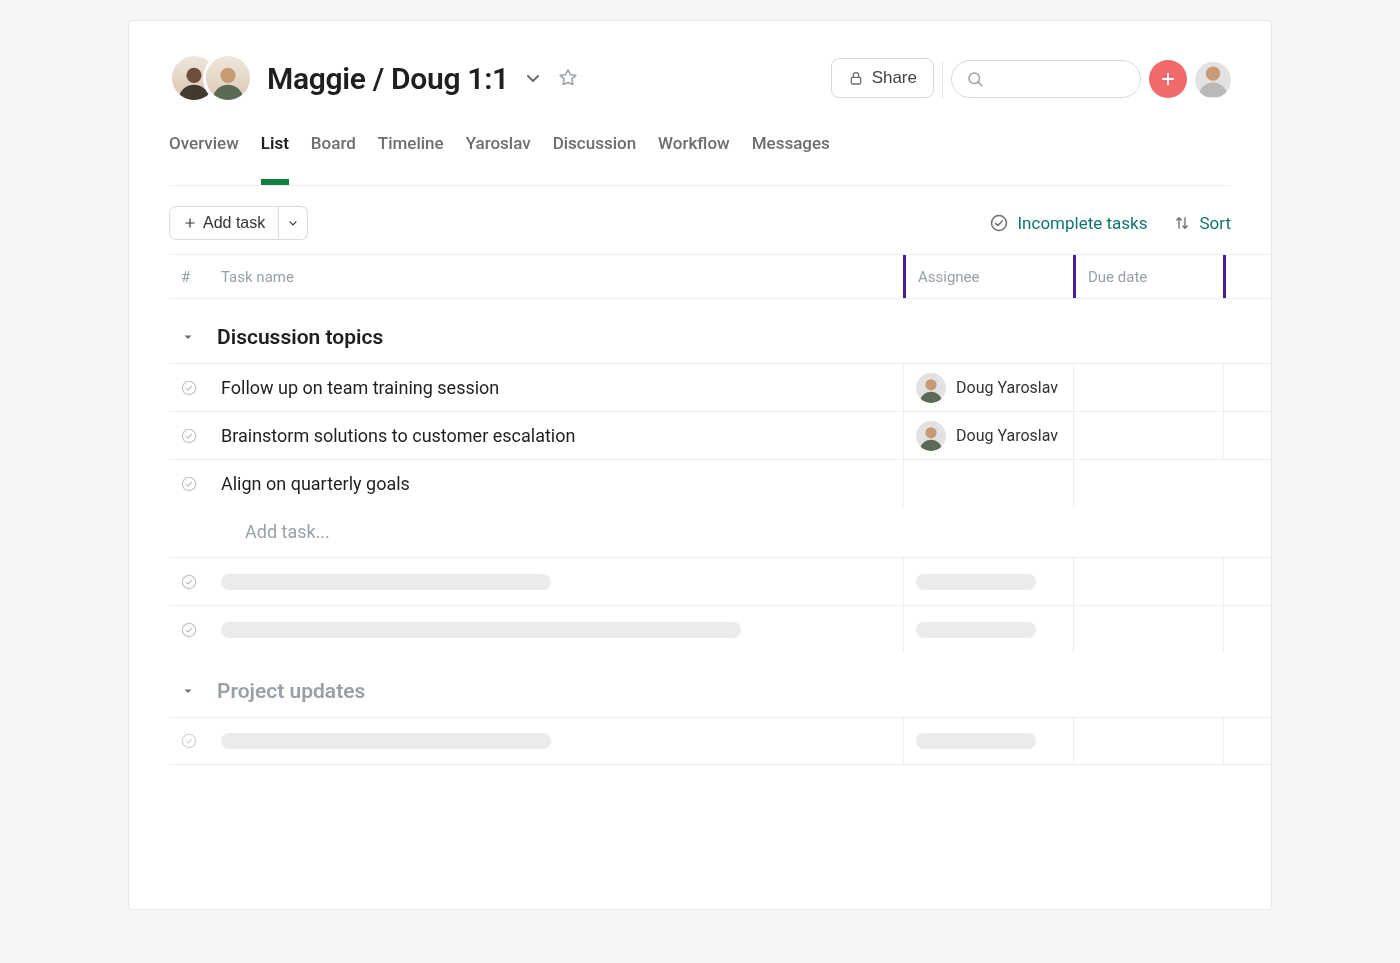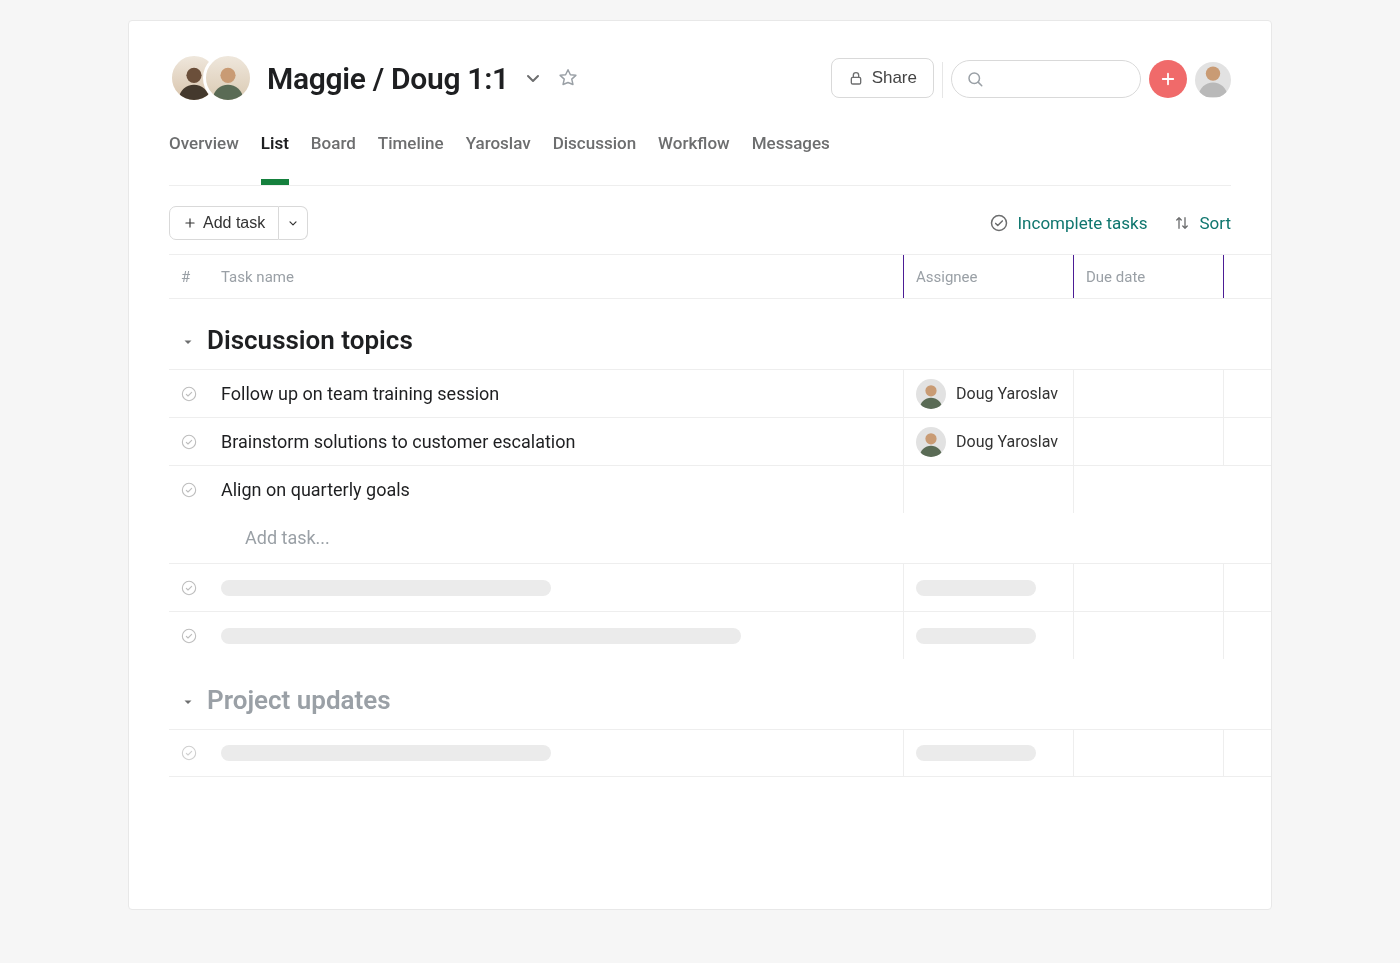--- a/index.html
+++ b/index.html
@@ -155,27 +155,27 @@
     color: #9aa0a6;
     font-size: 15px;
     align-items: center;
     height: 44px;
     border-bottom: 1px solid #eee;
   }
   .grid-header .cell, .row .cell {
     padding: 0 12px;
     display: flex; align-items: center; height: 100%;
   }
-  .grid-header .cell.bl { border-left: 1px solid #4c1d95; }
+  .grid-header .cell.bl { border-left: 3px solid #4c1d95; }
 
   .section {
     display: flex; align-items: center;
-    gap: 12px;
+    gap: 22px;
     padding: 26px 0 14px 12px;
-    font-size: 26px; font-weight: 600;
+    font-size: 21px; font-weight: 600;
   }
   .section.muted { color: #9aa0a6; }
   .section .caret { color: #6d6e6f; }
 
   .row {
     display: grid;
     grid-template-columns: 40px 1fr 170px 150px 48px;
     align-items: center;
     height: 48px;
     border-top: 1px solid #eee;

